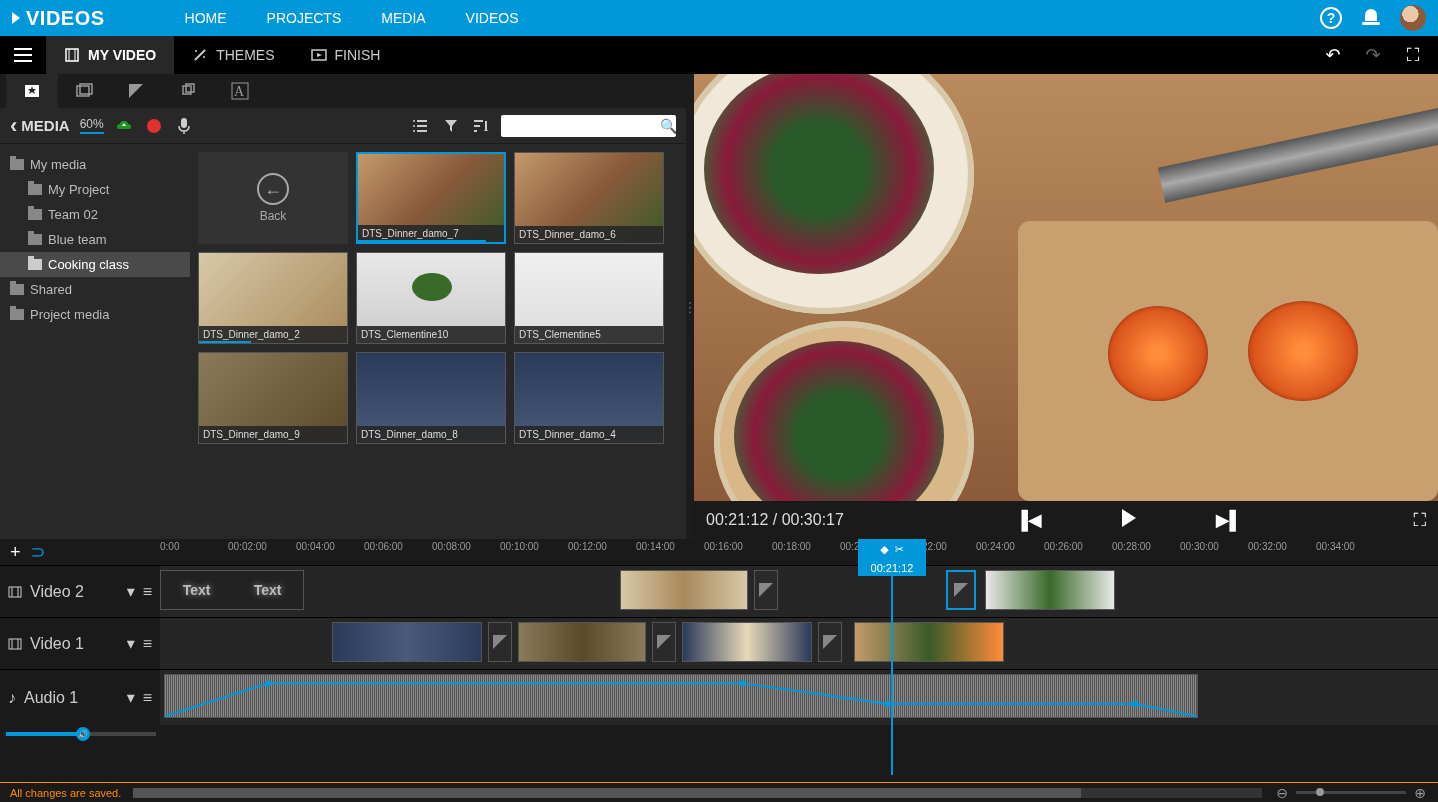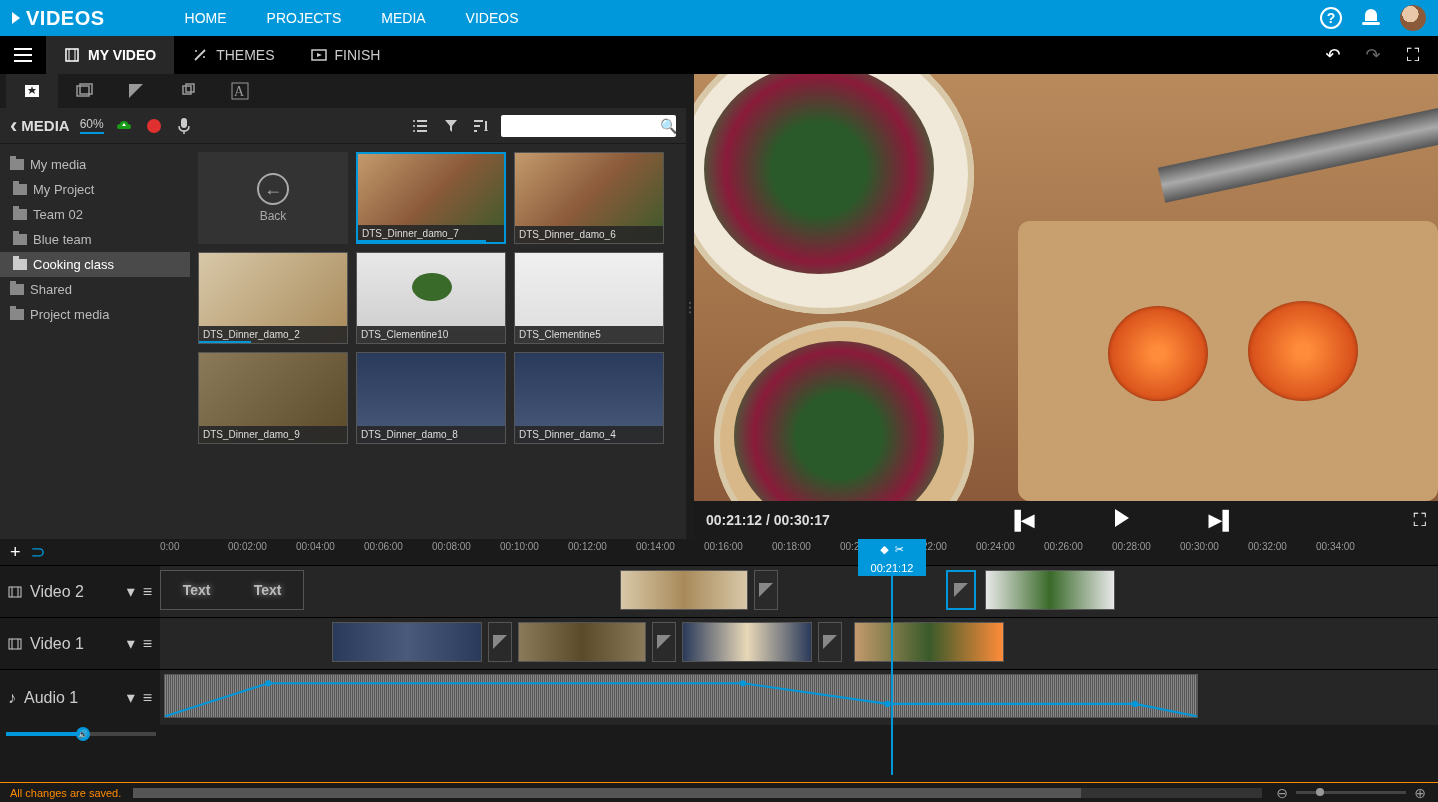--- a/index.html
+++ b/index.html
@@ -45,21 +45,21 @@
 .tool-ico{ width:20px;height:20px; cursor:pointer; display:flex;align-items:center;justify-content:center;}
 .upload-ico{ color:#1a9a1a;}
 .record-dot{ width:14px;height:14px;background:#e03030;border-radius:50%;}
 .search-box{ margin-left:auto; width:175px; height:22px; background:#fff; border-radius:2px; display:flex; align-items:center; padding:0 4px;}
 .search-box input{ flex:1; border:none; outline:none; font-size:12px;}
 .search-box .sicon{ color:#999; font-size:14px;}
 
 .media-body{ flex:1; display:flex;}
 .folder-tree{ width:190px; padding:8px 0; font-size:13px; color:#bbb;}
 .tree-item{ display:flex; align-items:center; padding:5px 10px; cursor:pointer; gap:6px;}
-.tree-item.l2{ padding-left:13px;}
+.tree-item.l2{ padding-left:28px;}
 .tree-item.selected{ background:#4a4a4a; color:#fff;}
 .folder-ico{ width:14px;height:11px; background:#888; position:relative;}
 .folder-ico::before{content:'';position:absolute; width:6px;height:3px;background:#888;top:-3px;left:0;}
 .tree-item.selected .folder-ico{ background:#ccc;}
 .tree-item.selected .folder-ico::before{background:#ccc;}
 
 .clips-grid{ flex:1; padding:8px; display:grid; grid-template-columns: repeat(3, 150px); grid-auto-rows: 92px; gap:8px; align-content:start;}
 .back-tile{ background:#333; display:flex; flex-direction:column; align-items:center; justify-content:center; color:#aaa; cursor:pointer; font-size:12px;}
 .back-circle{ width:32px;height:32px;border:2px solid #aaa;border-radius:50%;display:flex;align-items:center;justify-content:center;font-size:18px;margin-bottom:4px;}
 .clip{ position:relative; cursor:pointer; border:1px solid #555;}
@@ -67,21 +67,21 @@
 .clip .thumb{ width:100%; height:100%;}
 .clip .lbl{ position:absolute; bottom:0; left:0; right:0; background:rgba(40,40,40,0.92); color:#ddd; font-size:10px; padding:3px 4px; white-space:nowrap; overflow:hidden;}
 .clip .bluebar{ position:absolute; bottom:0; left:0; height:2px; background:#0098db;}
 
 .divider-handle{ width:8px; background:#1c1c1c; display:flex;align-items:center;justify-content:center; cursor:col-resize;}
 .divider-handle::before{content:'⋮';color:#666;font-size:14px;}
 
 .preview-pane{ flex:1; background:#000; display:flex; flex-direction:column;}
 .preview-img{ flex:1; position:relative; overflow:hidden;}
 .preview-controls{ height:38px; background:#1a1a1a; display:flex; align-items:center; padding:0 12px; color:#ddd; gap:8px;}
-.timecode{ font-size:14px;font-weight:bold;}
+.timecode{ font-size:16px;}
 .ctrl-center{ flex:1; display:flex; justify-content:center; gap:80px;}
 .ctrl-ico{ cursor:pointer; font-size:18px; color:#fff;}
 .play-tri{ width:0;height:0;border-left:14px solid #fff;border-top:9px solid transparent;border-bottom:9px solid transparent;cursor:pointer;}
 
 
 .timeline{ background:#1a1a1a; height:263px; position:relative;}
 .tl-toolbar{ height:26px; display:flex; align-items:center; padding:0 10px; gap:10px;}
 .tl-ruler{ height:20px; position:relative; margin-left:160px; font-size:10px; color:#999;}
 .ruler-tick{ position:absolute; top:2px;}
 .playhead{ position:absolute; top:0; width:68px; left:858px; z-index:50;}

